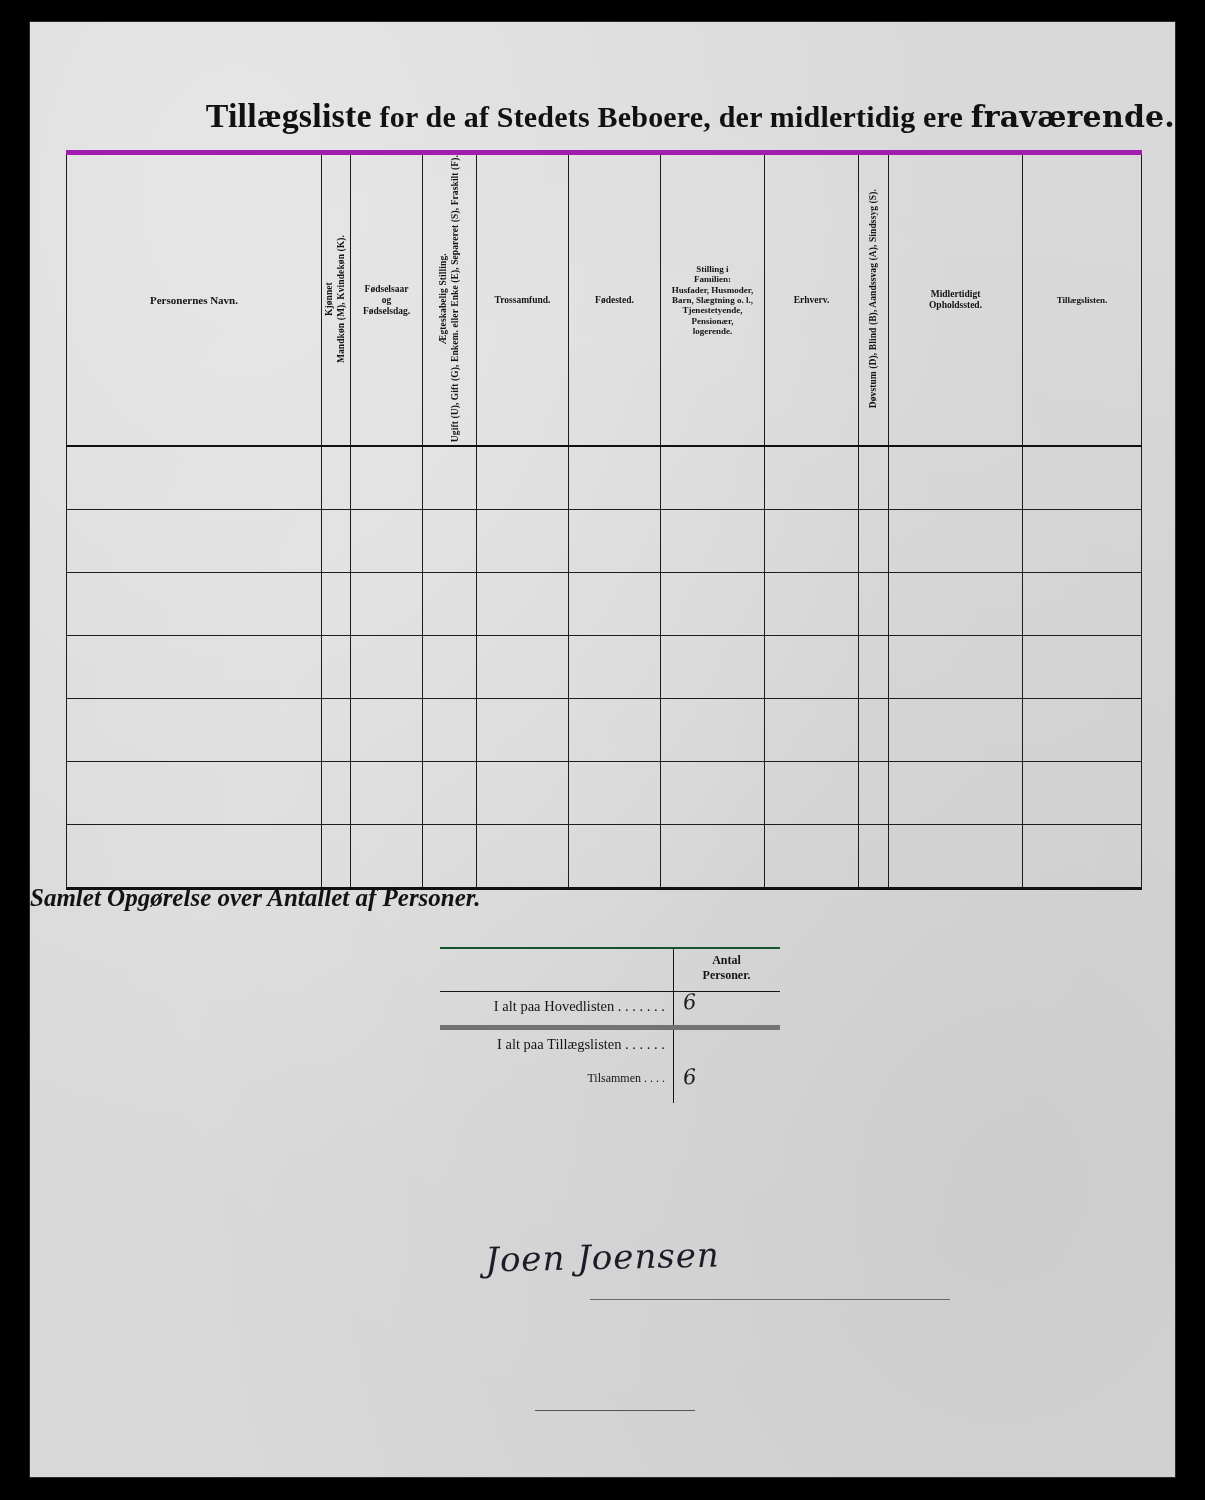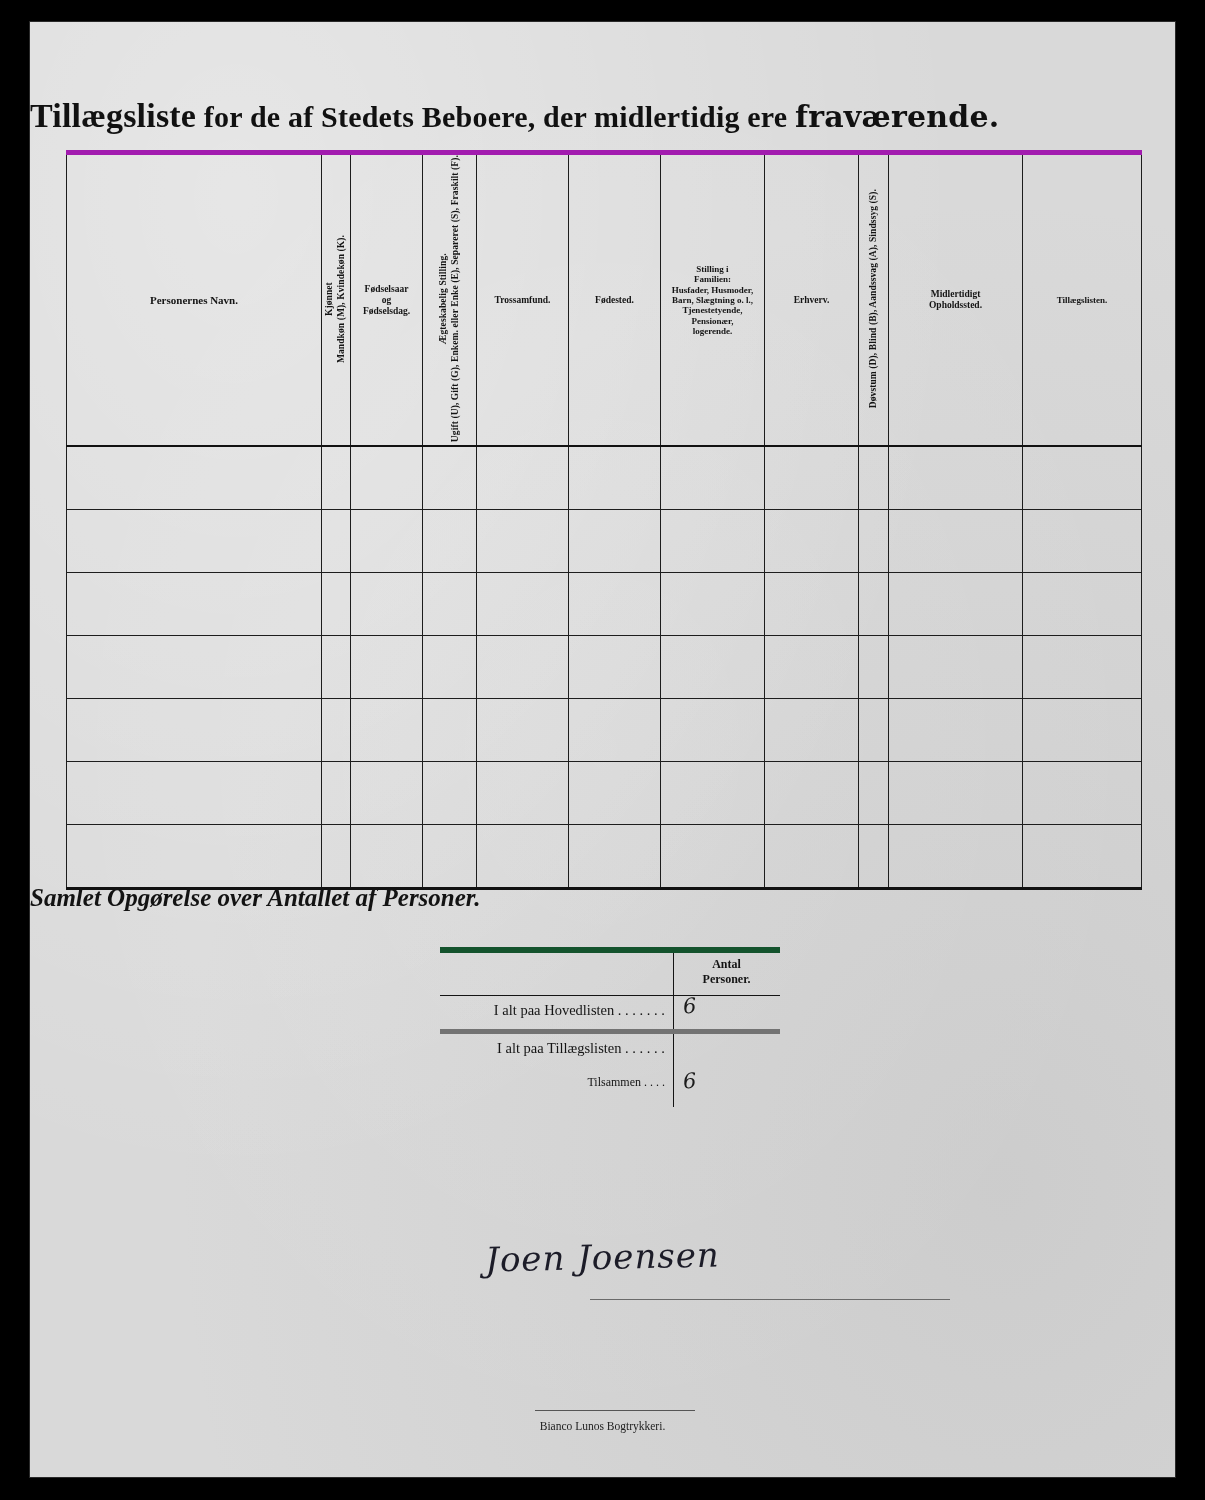--- a/index.html
+++ b/index.html
@@ -31,21 +31,21 @@
       radial-gradient(ellipse at 18% 12%, rgba(255,255,255,0.35), rgba(255,255,255,0) 55%),
       radial-gradient(ellipse at 85% 80%, rgba(160,160,160,0.22), rgba(255,255,255,0) 60%),
       radial-gradient(ellipse at 50% 50%, rgba(255,255,255,0.12), rgba(255,255,255,0) 70%);
     pointer-events: none;
   }
   .title {
     position: absolute;
     left: 0;
     top: 75px;
     width: 100%;
-    text-align: left;
+    text-align: right;
     font-size: 30px;
     font-weight: bold;
     letter-spacing: 0.2px;
     color: #111;
     white-space: nowrap;
   }
   .title .big {
     font-size: 34px;
   }
   .title .frav {
@@ -123,21 +123,21 @@
   }
   .sumbox {
     position: absolute;
     left: 410px;
     top: 925px;
     width: 340px;
   }
   .sumhdr {
     position: relative;
     height: 42px;
-    border-top: 6px solid #14532d;
+    border-top: 2px solid #14532d;
     border-bottom: 1.5px solid #141414;
   }
   .sumhdr .lbl {
     position: absolute;
     right: 0;
     top: 4px;
     width: 107px;
     text-align: center;
     font-size: 12px;
     font-weight: bold;
@@ -425,15 +425,14 @@
       <div class="txt">Tilsammen . . . .</div>
       <div class="vline"></div>
       <div class="sumval" style="top:2px">6</div>
     </div>
   </div>
 
   <div class="signature">Joen Joensen</div>
   <div class="signline"></div>
 
   <div class="footline"></div>
-  <div class="footer">Bianco Lunos Bogtrykkeri.</div>
 
 </div>
 
 </body></html>

